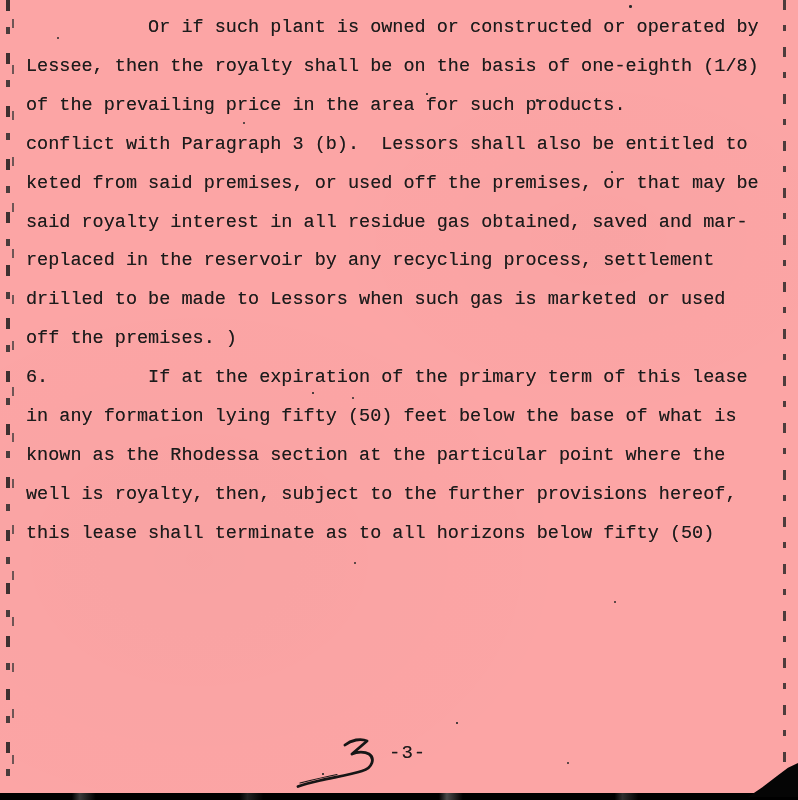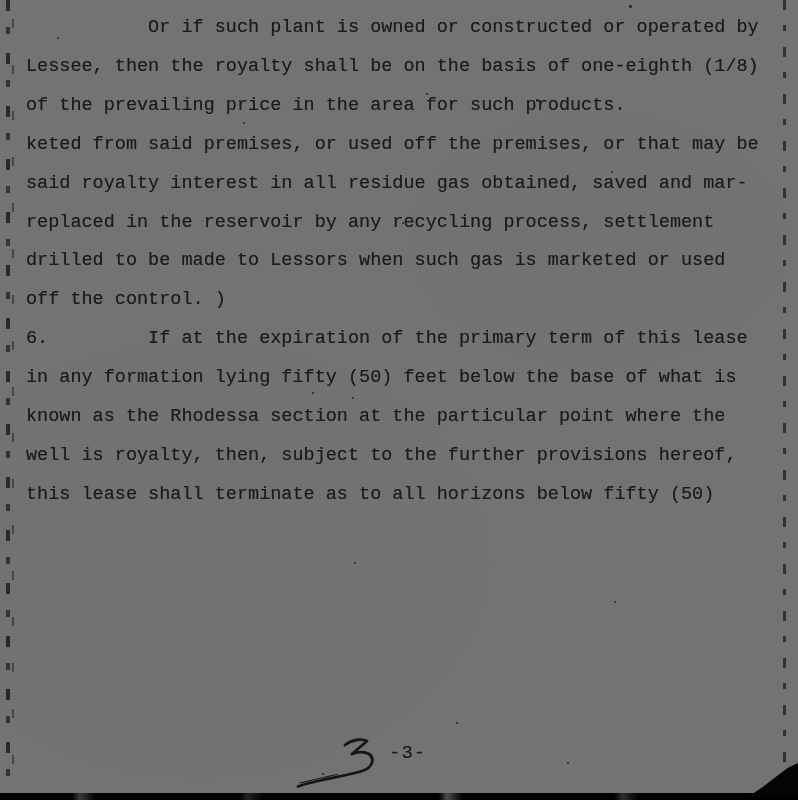--- a/index.html
+++ b/index.html
@@ -4,21 +4,21 @@
 <style>
   html, body {
     margin: 0;
     padding: 0;
     background: #ffffff;
   }
   .page {
     position: relative;
     width: 798px;
     height: 800px;
-    background: #737373;
+    background: #fca5a5;
     overflow: hidden;
     font-family: "Liberation Mono", "DejaVu Sans Mono", monospace;
     color: #1b1b1b;
   }
   
   .page::before {
     content: "";
     position: absolute;
     inset: 0;
     background:
@@ -112,25 +112,26 @@
 </style>
 </head>
 <body>
 
 <div class="page">
 
   <div class="textblock">
     <div class="line">           Or if such plant is owned or constructed or operated by</div>
     <div class="line">Lessee, then the royalty shall be on the basis of one-eighth (1/8)</div>
     <div class="line">of the prevailing price in the area for such products.</div>
+    <div class="line">conflict with Paragraph 3 (b).  Lessors shall also be entitled to</div>
     <div class="line">keted from said premises, or used off the premises, or that may be</div>
     <div class="line">said royalty interest in all residue gas obtained, saved and mar-</div>
     <div class="line">replaced in the reservoir by any recycling process, settlement</div>
     <div class="line">drilled to be made to Lessors when such gas is marketed or used</div>
-    <div class="line">off the control. )</div>
+    <div class="line">off the premises. )</div>
     <div class="line">6.         If at the expiration of the primary term of this lease</div>
     <div class="line">in any formation lying fifty (50) feet below the base of what is</div>
     <div class="line">known as the Rhodessa section at the particular point where the</div>
     <div class="line">well is royalty, then, subject to the further provisions hereof,</div>
     <div class="line">this lease shall terminate as to all horizons below fifty (50)</div>
   </div>
 
   <svg class="footer-handwriting" viewBox="0 0 140 60" xmlns="http://www.w3.org/2000/svg">
     <path d="M 52 15 C 58 10 68 8 74 11 L 59 24 C 64 21.5 72 21.5 76 24
              C 82 28 80 38 69 41 C 58 44.5 40 47.5 27 50.5 C 18 52.5 10 54.5 5 56.5" fill="none" stroke="#161616" stroke-width="2.8" stroke-linecap="round" stroke-linejoin="round"></path>

